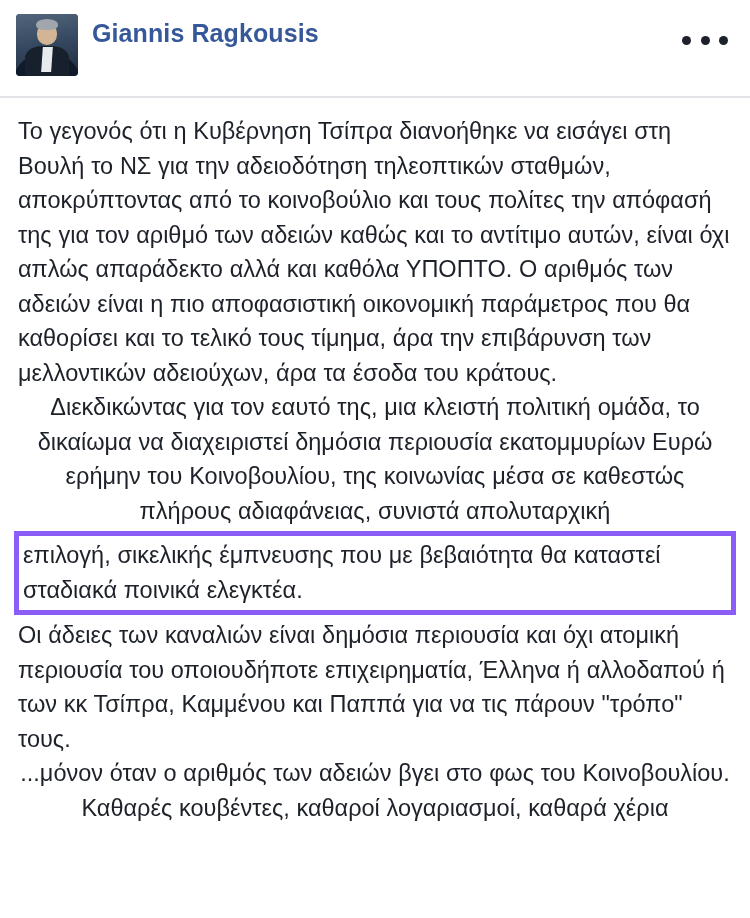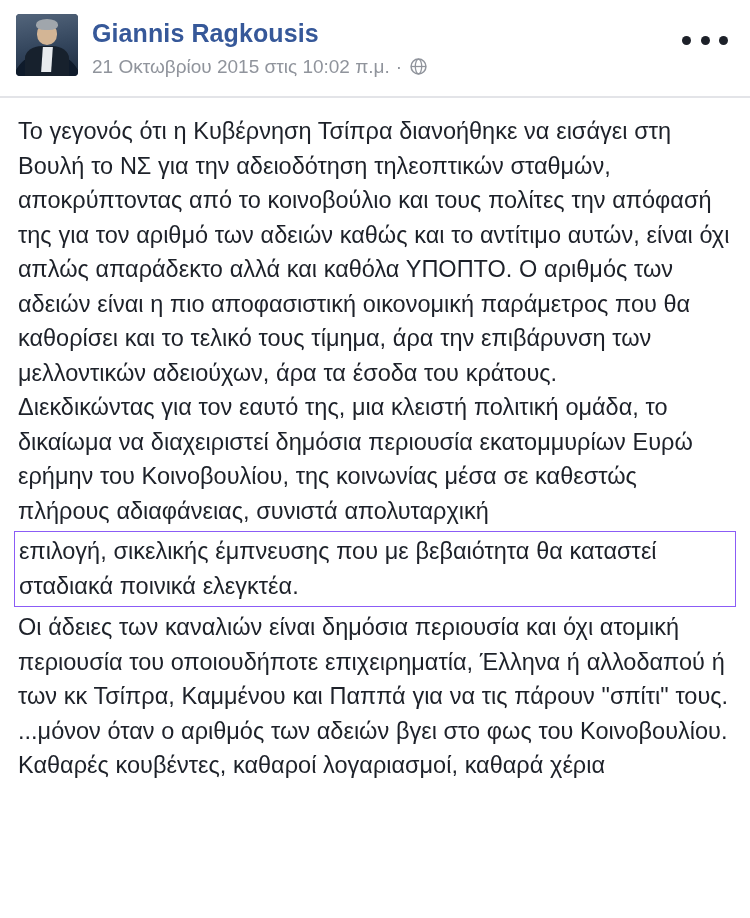--- a/index.html
+++ b/index.html
@@ -157,24 +157,24 @@
   }
 
   .para {
     font-size: 23.5px;
     line-height: 34.5px;
     color: #1d2129;
     margin: 0 0 0 0;
     text-align: left;
     word-spacing: 0.2px;
   }
-  .para + .para { margin-top: 0px; }
+  .para + .para { margin-top: 0px; text-align: center; }
 
   .highlight-box {
-    border: 1px solid #8b5cf6;
+    border: 5px solid #8b5cf6;
     padding: 2px 4px 3px 4px;
     margin: 3px -4px 3px -4px;
     box-sizing: border-box;
   }
   .highlight-box .para { margin: 0; }
 </style>
 </head>
 <body>
 
 <div class="post">
@@ -185,48 +185,37 @@
       <div class="avatar-photo">
         <div class="avatar-body"></div>
         <div class="avatar-shirt"></div>
         <div class="avatar-face"></div>
         <div class="avatar-hair"></div>
       </div>
     </div>
 
     <div class="header-text">
       <div class="author-name">Giannis Ragkousis</div>
-      <div class="meta-row">
-        <span class="timestamp">21 Οκτωβρίου 2015 στις 10:02 π.μ.</span>
-        <span class="meta-sep">·</span>
-        <span class="globe-icon">
-          <svg width="17" height="17" viewBox="0 0 16 16" aria-hidden="true">
-            <circle cx="8" cy="8" r="7" fill="none" stroke="#90949c" stroke-width="1.4"></circle>
-            <ellipse cx="8" cy="8" rx="3" ry="7" fill="none" stroke="#90949c" stroke-width="1.2"></ellipse>
-            <line x1="1" y1="8" x2="15" y2="8" stroke="#90949c" stroke-width="1.2"></line>
-          </svg>
-        </span>
-      </div>
     </div>
 
     <div class="more-btn">
       <i></i>
       <i></i>
       <i></i>
     </div>
   </div>
 
   <div class="header-rule"></div>
 
   <div class="post-body">
     <p class="para">Το γεγονός ότι η Κυβέρνηση Τσίπρα διανοήθηκε να εισάγει στη Βουλή το ΝΣ για την αδειοδότηση τηλεοπτικών σταθμών, αποκρύπτοντας από το κοινοβούλιο και τους πολίτες την απόφασή της για τον αριθμό των αδειών καθώς και το αντίτιμο αυτών, είναι όχι απλώς απαράδεκτο αλλά και καθόλα ΥΠΟΠΤΟ. Ο αριθμός των αδειών είναι η πιο αποφασιστική οικονομική παράμετρος που θα καθορίσει και το τελικό τους τίμημα, άρα την επιβάρυνση των μελλοντικών αδειούχων, άρα τα έσοδα του κράτους.</p>
     <p class="para">Διεκδικώντας για τον εαυτό της, μια κλειστή πολιτική ομάδα, το δικαίωμα να διαχειριστεί δημόσια περιουσία εκατομμυρίων Ευρώ ερήμην του Κοινοβουλίου, της κοινωνίας μέσα σε καθεστώς πλήρους αδιαφάνειας, συνιστά απολυταρχική</p>
 
     <div class="highlight-box">
       <p class="para">επιλογή, σικελικής έμπνευσης που με βεβαιότητα θα καταστεί σταδιακά ποινικά ελεγκτέα.</p>
     </div>
 
-    <p class="para">Οι άδειες των καναλιών είναι δημόσια περιουσία και όχι ατομική περιουσία του οποιουδήποτε επιχειρηματία, Έλληνα ή αλλοδαπού ή των κκ Τσίπρα, Καμμένου και Παππά για να τις πάρουν "σπίτι" τους.</p>
+    <p class="para">Οι άδειες των καναλιών είναι δημόσια περιουσία και όχι ατομική περιουσία του οποιουδήποτε επιχειρηματία, Έλληνα ή αλλοδαπού ή των κκ Τσίπρα, Καμμένου και Παππά για να τις πάρουν "τρόπο" τους.</p>
     <p class="para">...μόνον όταν ο αριθμός των αδειών βγει στο φως του Κοινοβουλίου.</p>
     <p class="para">Καθαρές κουβέντες, καθαροί λογαριασμοί, καθαρά χέρια</p>
   </div>
 
 </div>
 
 </body></html>

